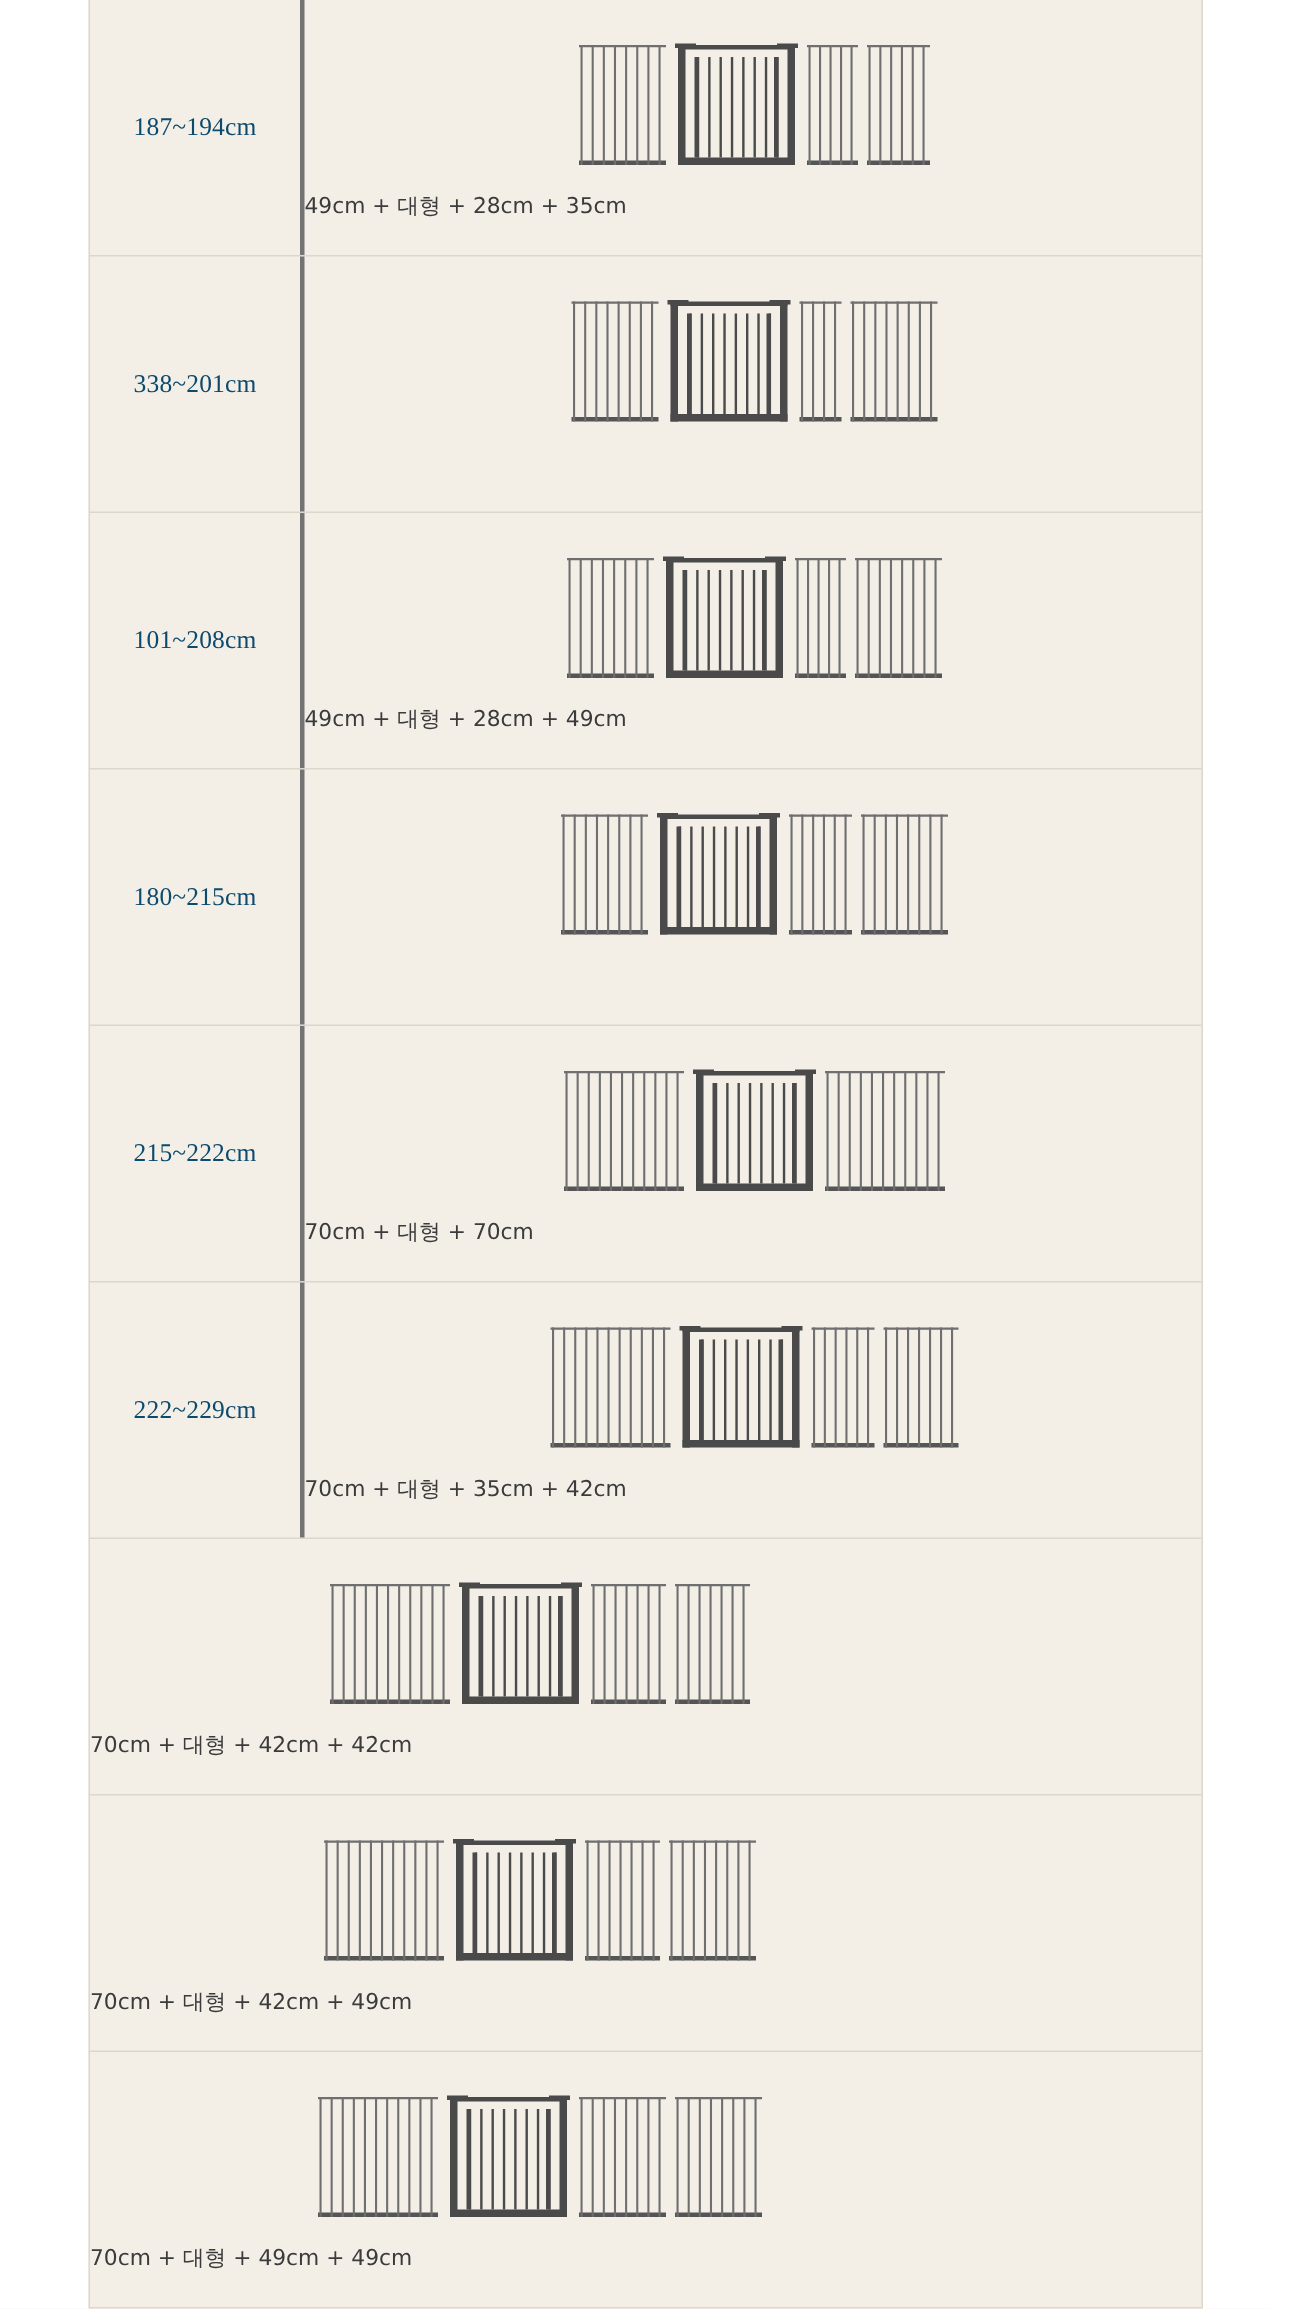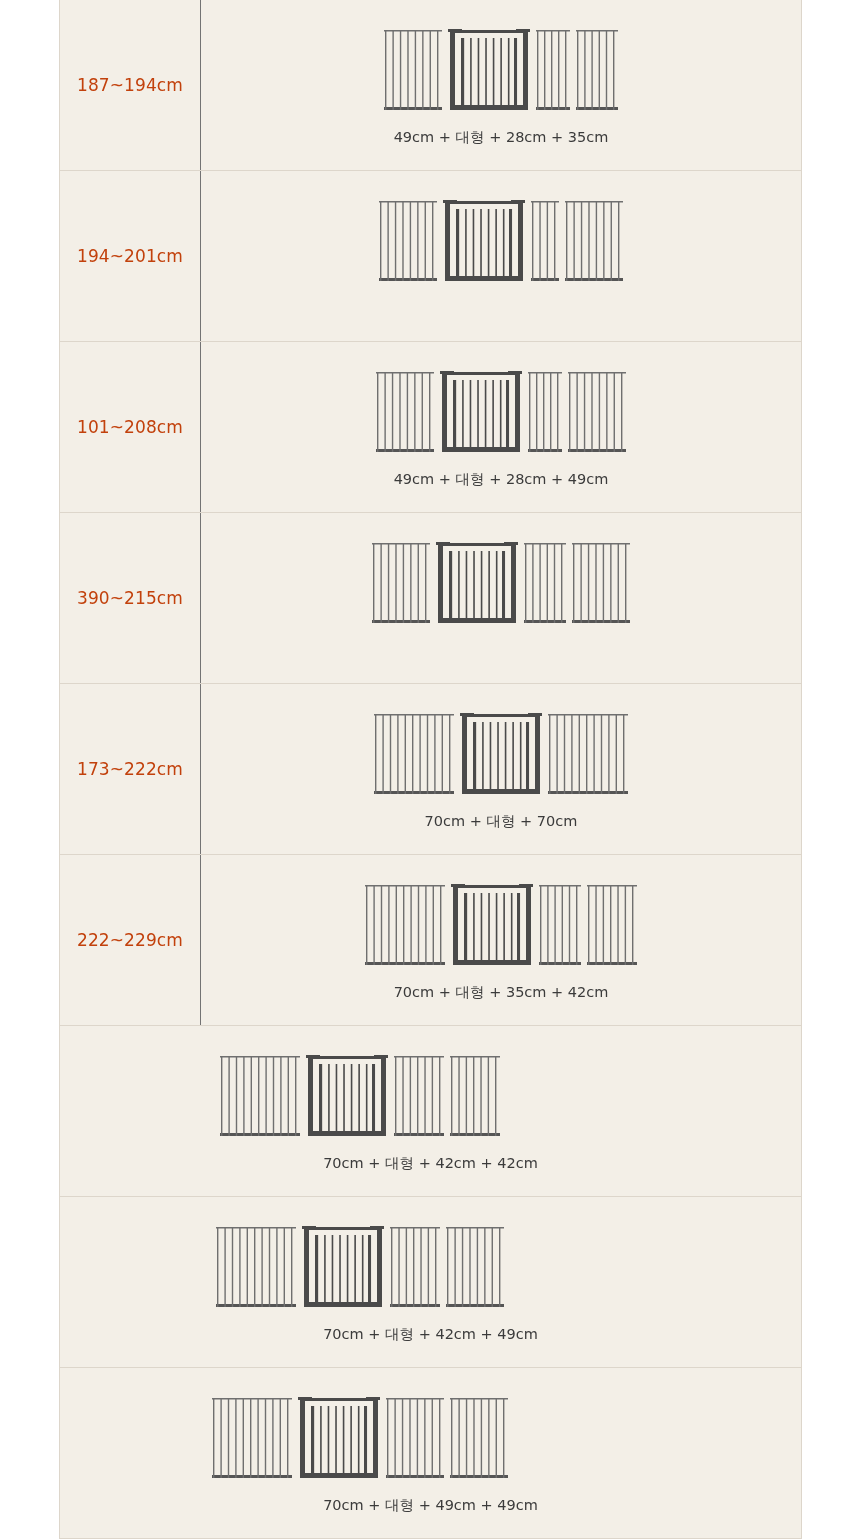--- a/index.html
+++ b/index.html
@@ -8,31 +8,31 @@
     position: absolute; left: 59px; top: 0; width: 741px;
     background: #f3efe7;
     border-left: 1px solid #ddd6cb;
     border-right: 1px solid #ddd6cb;
   }
   .row {
     display: flex; height: 170px;
     border-bottom: 1px solid #ddd6cb;
   }
   .size-cell {
-    width: 140px; border-right: 1px solid #737373;
+    width: 140px; border-right: 3px solid #737373;
     display: flex; align-items: center; justify-content: center;
-    font-size: 17px; color: #c2410c; letter-spacing: 0.1px;
+    font-size: 17px; color: #0c4a6e; letter-spacing: 0.1px; font-family: Liberation Serif, serif;
   }
   .gate-cell {
     flex: 1; position: relative;
   }
   .gate-svg { position: absolute; left: 0; top: 26px; }
   .combo {
     position: absolute; left: 0; right: 0; top: 128px;
-    text-align: center; font-size: 14.5px; color: #3b3b3b;
+    text-align: left; font-size: 14.5px; color: #3b3b3b;
   }
 </style>
 </head>
 <body>
 
 <div class="table" id="table">
     <div class="row">
       <div class="size-cell">187~194cm</div>
       <div class="gate-cell">
         <svg class="gate-svg" width="600" height="90">
@@ -83,21 +83,21 @@
             <rect x="390.4" y="4" width="1.4" height="80" fill="#6f6f6f"></rect>
             <rect x="397.6" y="4" width="1.4" height="80" fill="#6f6f6f"></rect>
             <rect x="404.8" y="4" width="1.4" height="80" fill="#6f6f6f"></rect>
             <rect x="412" y="4" width="1.4" height="80" fill="#6f6f6f"></rect>
           </g>
         </svg>
         <div class="combo">49cm + 대형 + 28cm + 35cm</div>
       </div>
     </div>
     <div class="row">
-      <div class="size-cell">194~201cm</div>
+      <div class="size-cell">338~201cm</div>
       <div class="gate-cell">
         <svg class="gate-svg" width="600" height="90">
           <g>
             <rect x="178" y="4" width="58" height="1.5" fill="#6f6f6f"></rect>
             <rect x="178" y="81" width="58" height="3" fill="#555"></rect>
             <rect x="179" y="4" width="1.4" height="80" fill="#6f6f6f"></rect>
             <rect x="186.42857142857142" y="4" width="1.4" height="80" fill="#6f6f6f"></rect>
             <rect x="193.85714285714286" y="4" width="1.4" height="80" fill="#6f6f6f"></rect>
             <rect x="201.28571428571428" y="4" width="1.4" height="80" fill="#6f6f6f"></rect>
             <rect x="208.71428571428572" y="4" width="1.4" height="80" fill="#6f6f6f"></rect>
@@ -199,21 +199,21 @@
             <rect x="397.7142857142857" y="4" width="1.4" height="80" fill="#6f6f6f"></rect>
             <rect x="405.14285714285717" y="4" width="1.4" height="80" fill="#6f6f6f"></rect>
             <rect x="412.57142857142856" y="4" width="1.4" height="80" fill="#6f6f6f"></rect>
             <rect x="420" y="4" width="1.4" height="80" fill="#6f6f6f"></rect>
           </g>
         </svg>
         <div class="combo">49cm + 대형 + 28cm + 49cm</div>
       </div>
     </div>
     <div class="row">
-      <div class="size-cell">390~215cm</div>
+      <div class="size-cell">180~215cm</div>
       <div class="gate-cell">
         <svg class="gate-svg" width="600" height="90">
           <g>
             <rect x="171" y="4" width="58" height="1.5" fill="#6f6f6f"></rect>
             <rect x="171" y="81" width="58" height="3" fill="#555"></rect>
             <rect x="172" y="4" width="1.4" height="80" fill="#6f6f6f"></rect>
             <rect x="179.42857142857142" y="4" width="1.4" height="80" fill="#6f6f6f"></rect>
             <rect x="186.85714285714286" y="4" width="1.4" height="80" fill="#6f6f6f"></rect>
             <rect x="194.28571428571428" y="4" width="1.4" height="80" fill="#6f6f6f"></rect>
             <rect x="201.71428571428572" y="4" width="1.4" height="80" fill="#6f6f6f"></rect>
@@ -258,21 +258,21 @@
             <rect x="394.2857142857143" y="4" width="1.4" height="80" fill="#6f6f6f"></rect>
             <rect x="401.7142857142857" y="4" width="1.4" height="80" fill="#6f6f6f"></rect>
             <rect x="409.14285714285717" y="4" width="1.4" height="80" fill="#6f6f6f"></rect>
             <rect x="416.57142857142856" y="4" width="1.4" height="80" fill="#6f6f6f"></rect>
             <rect x="424" y="4" width="1.4" height="80" fill="#6f6f6f"></rect>
           </g>
         </svg>
       </div>
     </div>
     <div class="row">
-      <div class="size-cell">173~222cm</div>
+      <div class="size-cell">215~222cm</div>
       <div class="gate-cell">
         <svg class="gate-svg" width="600" height="90">
           <g>
             <rect x="173" y="4" width="80" height="1.5" fill="#6f6f6f"></rect>
             <rect x="173" y="81" width="80" height="3" fill="#555"></rect>
             <rect x="174" y="4" width="1.4" height="80" fill="#6f6f6f"></rect>
             <rect x="181.4" y="4" width="1.4" height="80" fill="#6f6f6f"></rect>
             <rect x="188.8" y="4" width="1.4" height="80" fill="#6f6f6f"></rect>
             <rect x="196.2" y="4" width="1.4" height="80" fill="#6f6f6f"></rect>
             <rect x="203.6" y="4" width="1.4" height="80" fill="#6f6f6f"></rect>

